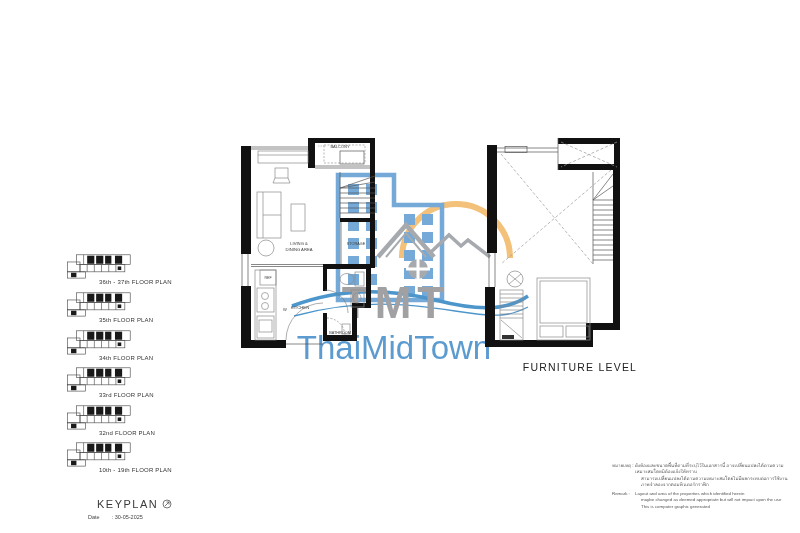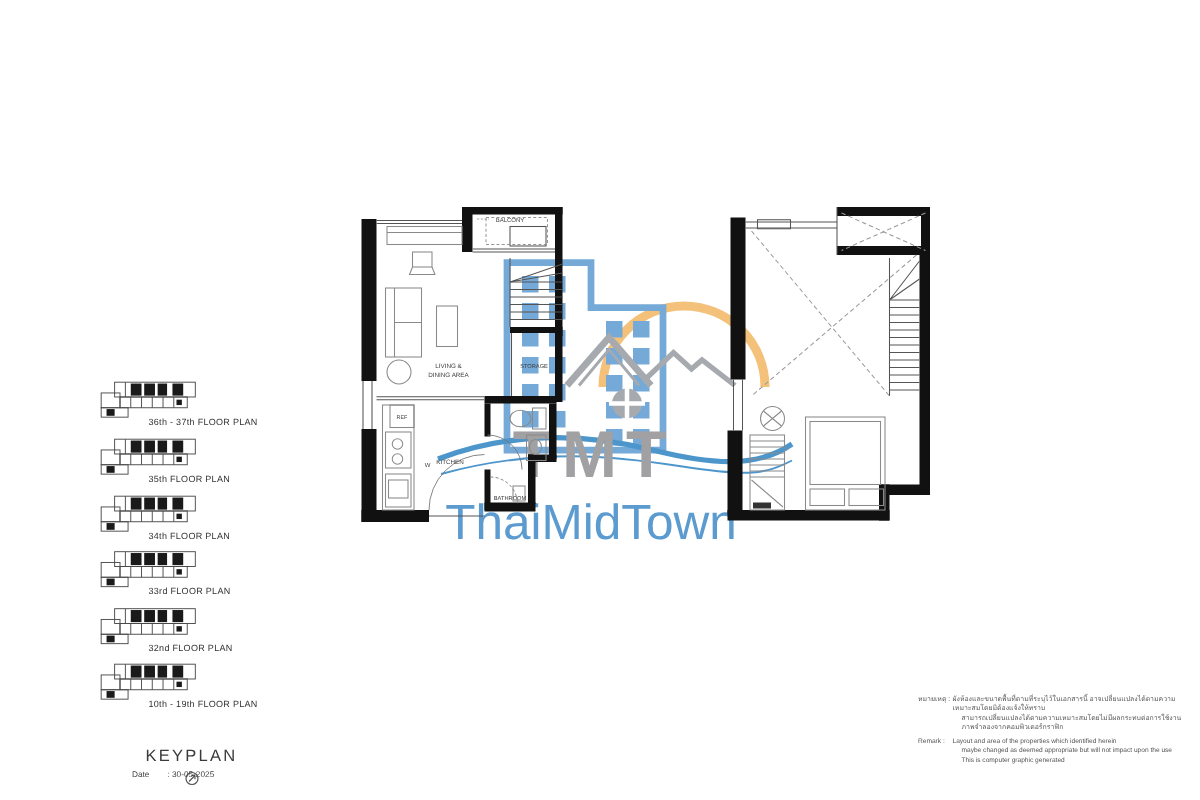--- a/index.html
+++ b/index.html
@@ -4,21 +4,21 @@
 <style>
   html,body{margin:0;padding:0;background:#fff;}
   .page{position:relative;width:800px;height:533px;background:#ffffff;overflow:hidden;
         font-family:"Liberation Sans",sans-serif;color:#333;}
   svg{font-family:"Liberation Sans",sans-serif;}
   
   .kp-item{position:absolute;left:55px;width:145px;}
   .kp-svg{display:block;margin-left:6px;}
   .kp-label{margin-left:44px;margin-top:0;font-size:6px;letter-spacing:.2px;color:#333;white-space:nowrap;}
   .kp-header{position:absolute;left:97px;top:498px;display:flex;align-items:center;gap:4px;
-             font-size:11px;letter-spacing:1.5px;color:#3a3a3a;flex-direction:column;}
+             font-size:11px;letter-spacing:1.5px;color:#3a3a3a;}
   .kp-date{position:absolute;left:88px;top:514px;font-size:5.5px;color:#444;display:flex;}
   .kp-date .dv{margin-left:12px;}
   
   .watermark{position:absolute;left:290px;top:160px;z-index:1;}
   
   .main-plan{position:absolute;left:228px;top:118px;z-index:2;}
   .furn-plan{position:absolute;left:483px;top:112px;z-index:2;}
   .furn-label{position:absolute;left:500px;top:361px;width:160px;text-align:center;
               font-size:10.5px;letter-spacing:1.2px;color:#222;z-index:2;}
   
@@ -213,20 +213,21 @@
       <rect x="83" y="214" width="23" height="11"></rect>
       <circle cx="32" cy="167" r="8"></circle>
       <path d="M26,162 L38,172 M26,172 L38,162"></path>
       <rect x="17" y="178" width="23" height="50"></rect>
       <path d="M17,182 H40 M17,186 H40 M17,190 H40 M17,194 H40 M17,198 H40 M17,202 H40 M17,206 H40"></path>
       <path d="M18,208 L39,226"></path>
       <rect x="19" y="223" width="12" height="4" fill="#333" stroke="none"></rect>
     </g>
   </svg>
 
+  <div class="furn-label">FURNITURE LEVEL</div>
 
   <div class="kp-item" style="top:253px">
     <svg class="kp-svg" width="90" height="26" viewBox="0 0 90 29">
         <use href="#kp-shape"></use>
       </svg>
     <div class="kp-label">36th - 37th FLOOR PLAN</div>
   </div>
   <div class="kp-item" style="top:291px">
     <svg class="kp-svg" width="90" height="26" viewBox="0 0 90 29">
         <use href="#kp-shape"></use>

